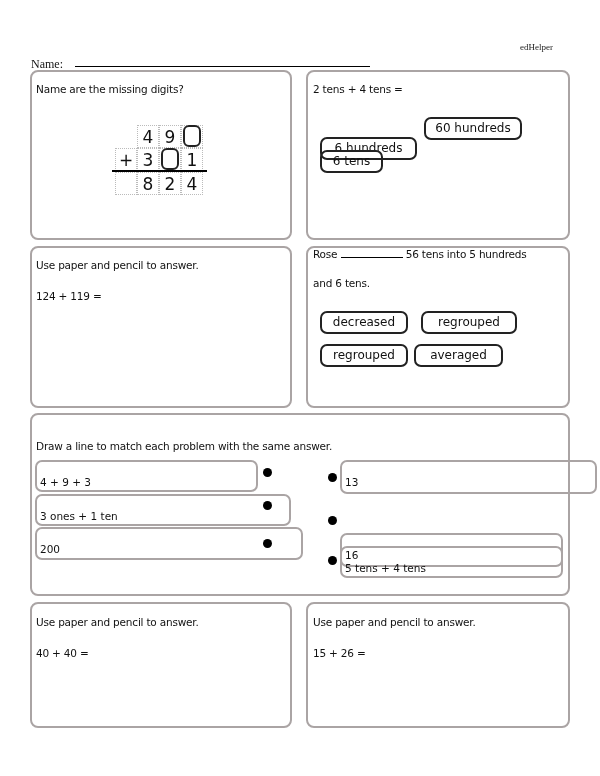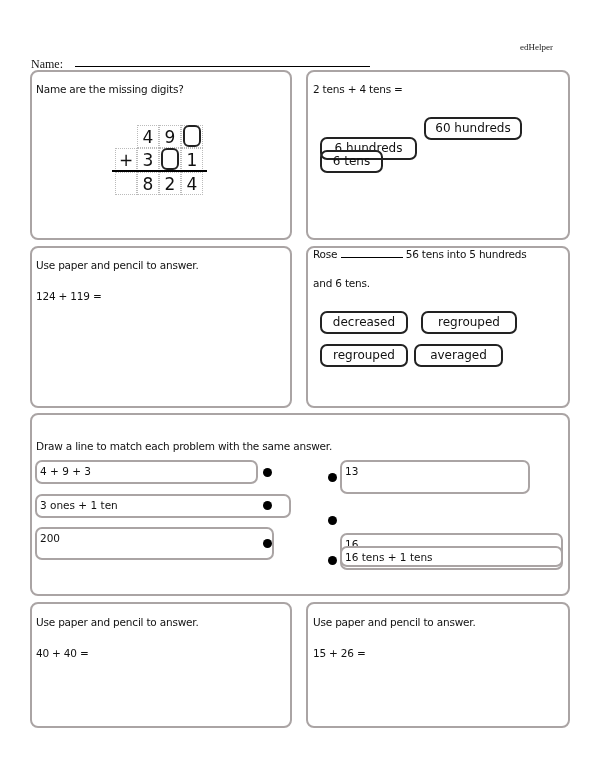--- a/index.html
+++ b/index.html
@@ -7,21 +7,21 @@
   .abs{position:absolute;}
   .brand{left:520px;top:42px;font-family:Liberation Serif, serif;font-size:9px;color:#222;}
   .name-label{left:31px;top:57px;font-family:"Liberation Serif",serif;font-weight:normal;font-size:12px;}
   .name-line{left:75px;top:66px;width:295px;border-bottom:1px solid #000;height:0;}
   .box{position:absolute;border:2px solid #aaa4a4;border-radius:8px;box-sizing:border-box;background:#fff;}
   .txt{position:absolute;font-size:10.5px;letter-spacing:-0.2px;white-space:nowrap;}
   .chip{position:absolute;border:2px solid #222;border-radius:7px;box-sizing:border-box;font-size:12px;text-align:center;line-height:19px;height:23px;}
   .cell{position:absolute;width:22px;height:23px;box-sizing:border-box;border:1px dotted #bbb;font-size:17px;text-align:center;line-height:22px;}
   .blank{position:absolute;width:18px;height:22px;border:2px solid #222;border-radius:6px;box-sizing:border-box;}
   .sum-line{position:absolute;left:112px;top:170px;width:95px;border-top:2px solid #000;}
-  .mbox{position:absolute;border:2px solid #aaa4a4;border-radius:7px;box-sizing:border-box;font-size:10.5px;padding:3px 3px;}
+  .mbox{position:absolute;border:2px solid #aaa4a4;border-radius:7px;box-sizing:border-box;font-size:10.5px;padding:14px 3px;}
   .dot{position:absolute;width:9px;height:9px;border-radius:50%;background:#000;}
   .blankline{display:inline-block;width:62px;border-bottom:1px solid #000;height:9px;vertical-align:baseline;}
 </style>
 </head>
 <body>
 
 <div class="abs brand">edHelper</div>
 <div class="abs name-label">Name:</div>
 <div class="abs name-line"></div>
 
@@ -63,30 +63,30 @@
 <div class="txt" style="left:313px;top:277px;">and 6 tens.</div>
 <div class="chip" style="left:320px;top:311px;width:88px;">decreased</div>
 <div class="chip" style="left:421px;top:311px;width:96px;">regrouped</div>
 <div class="chip" style="left:320px;top:344px;width:88px;">regrouped</div>
 <div class="chip" style="left:414px;top:344px;width:89px;">averaged</div>
 
 <div class="box" style="left:30px;top:413px;width:540px;height:183px;"></div>
 <div class="txt" style="left:36px;top:440px;">Draw a line to match each problem with the same answer.</div>
 <div class="mbox" style="left:35px;top:460px;width:223px;height:24px;">4 + 9 + 3</div>
 <div class="mbox" style="left:35px;top:494px;width:256px;height:24px;">3 ones + 1 ten</div>
-<div class="mbox" style="left:35px;top:527px;width:239px;height:33px;">200</div>
+<div class="mbox" style="left:35px;top:527px;width:268px;height:33px;">200</div>
 <div class="dot" style="left:263px;top:468px;"></div>
 <div class="dot" style="left:263px;top:501px;"></div>
 <div class="dot" style="left:263px;top:539px;"></div>
 <div class="dot" style="left:328px;top:473px;"></div>
 <div class="dot" style="left:328px;top:516px;"></div>
 <div class="dot" style="left:328px;top:556px;"></div>
-<div class="mbox" style="left:340px;top:460px;width:190px;height:34px;">13</div>
+<div class="mbox" style="left:340px;top:460px;width:257px;height:34px;">13</div>
 <div class="mbox" style="left:340px;top:503px;width:223px;height:34px;margin-top:30px;">16</div>
-<div class="mbox" style="left:340px;top:546px;width:223px;height:24px;">16 tens + 1 tens</div>
+<div class="mbox" style="left:340px;top:546px;width:223px;height:24px;">5 tens + 4 tens</div>
 
 <div class="box" style="left:30px;top:602px;width:262px;height:126px;"></div>
 <div class="txt" style="left:36px;top:616px;">Use paper and pencil to answer.</div>
 <div class="txt" style="left:36px;top:647px;">40 + 40 =</div>
 
 <div class="box" style="left:306px;top:602px;width:264px;height:126px;"></div>
 <div class="txt" style="left:313px;top:616px;">Use paper and pencil to answer.</div>
 <div class="txt" style="left:313px;top:647px;">15 + 26 =</div>
 
 </body></html>

